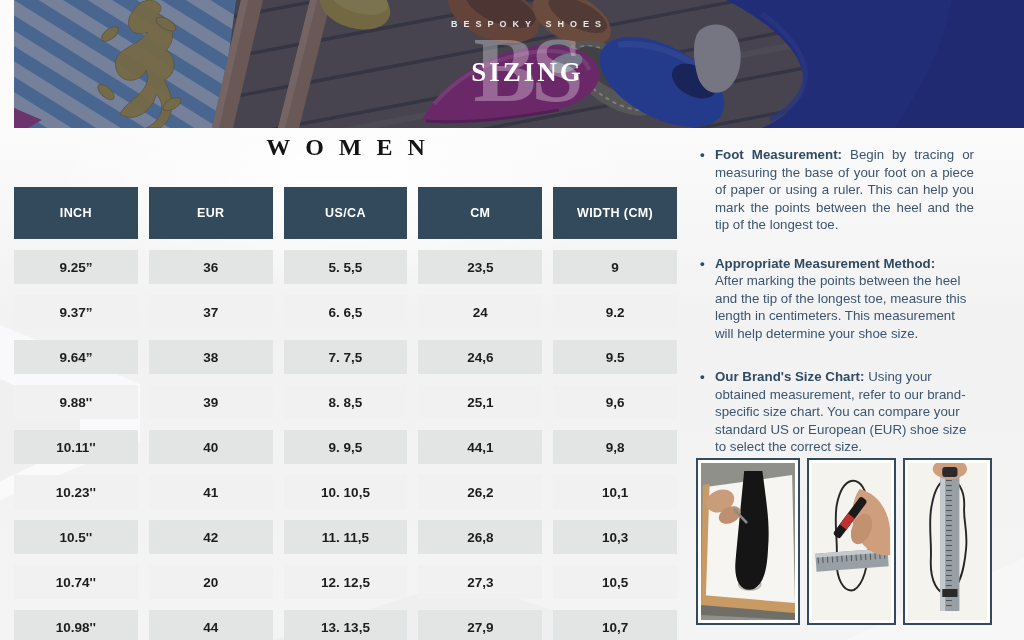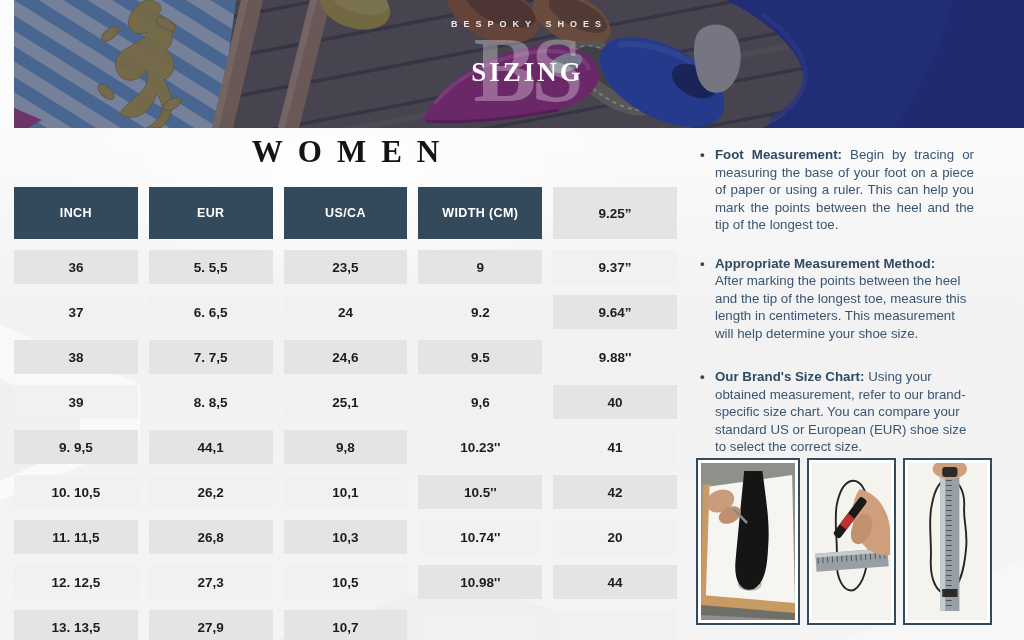--- a/index.html
+++ b/index.html
@@ -32,21 +32,21 @@
                    font-family:Liberation Serif, serif; font-weight:bold;
                    font-size:94px; line-height:94px; letter-spacing:-5px;
                    color:rgba(255,255,255,.30); }
   .hero-title { position:absolute; top:57px; left:0; width:100%; text-align:center;
                 font-family:"Liberation Serif", serif; font-weight:bold;
                 font-size:27px; letter-spacing:3px; text-indent:3px; color:#ffffff; }
 
   
   .section-title { position:absolute; left:14px; top:134px; width:663px; text-align:center;
                    font-family:"Liberation Serif", serif; font-weight:bold; color:#141414;
-                   font-size:31px; letter-spacing:15px; text-indent:15px; }
+                   font-size:24px; letter-spacing:15px; text-indent:15px; }
 
   
   .size-table { position:absolute; left:14px; top:187px; width:663px;
                 display:grid; grid-template-columns:repeat(5,1fr);
                 grid-template-rows:52px repeat(10,34px);
                 column-gap:2px; row-gap:4px; background:transparent;gap:11px; }
   .hcell { background:#33495c; color:#ffffff; display:flex; align-items:center; justify-content:center;
            font-size:12.5px; font-weight:bold; letter-spacing:.4px; }
   .cell  { display:flex; align-items:center; justify-content:center;
            font-size:13.5px; font-weight:bold; color:#1c1c1c; }
@@ -173,20 +173,21 @@
     <div class="hero-monogram">BS</div>
     <div class="hero-title">SIZING</div>
   </div>
 
   <div class="section-title">WOMEN</div>
 
   <div class="size-table">
     <div class="hcell">INCH</div>
     <div class="hcell">EUR</div>
     <div class="hcell">US/CA</div>
+    <div class="hcell">CM</div>
     <div class="hcell">WIDTH (CM)</div>
 
     <div class="cell dark">9.25”</div>
     <div class="cell dark">36</div>
     <div class="cell dark">5. 5,5</div>
     <div class="cell dark">23,5</div>
     <div class="cell dark">9</div>
 
     <div class="cell light">9.37”</div>
     <div class="cell light">37</div>
@@ -199,20 +200,21 @@
     <div class="cell dark">7. 7,5</div>
     <div class="cell dark">24,6</div>
     <div class="cell dark">9.5</div>
 
     <div class="cell light">9.88''</div>
     <div class="cell light">39</div>
     <div class="cell light">8. 8,5</div>
     <div class="cell light">25,1</div>
     <div class="cell light">9,6</div>
 
+    <div class="cell dark">10.11''</div>
     <div class="cell dark">40</div>
     <div class="cell dark">9. 9,5</div>
     <div class="cell dark">44,1</div>
     <div class="cell dark">9,8</div>
 
     <div class="cell light">10.23''</div>
     <div class="cell light">41</div>
     <div class="cell light">10. 10,5</div>
     <div class="cell light">26,2</div>
     <div class="cell light">10,1</div>

